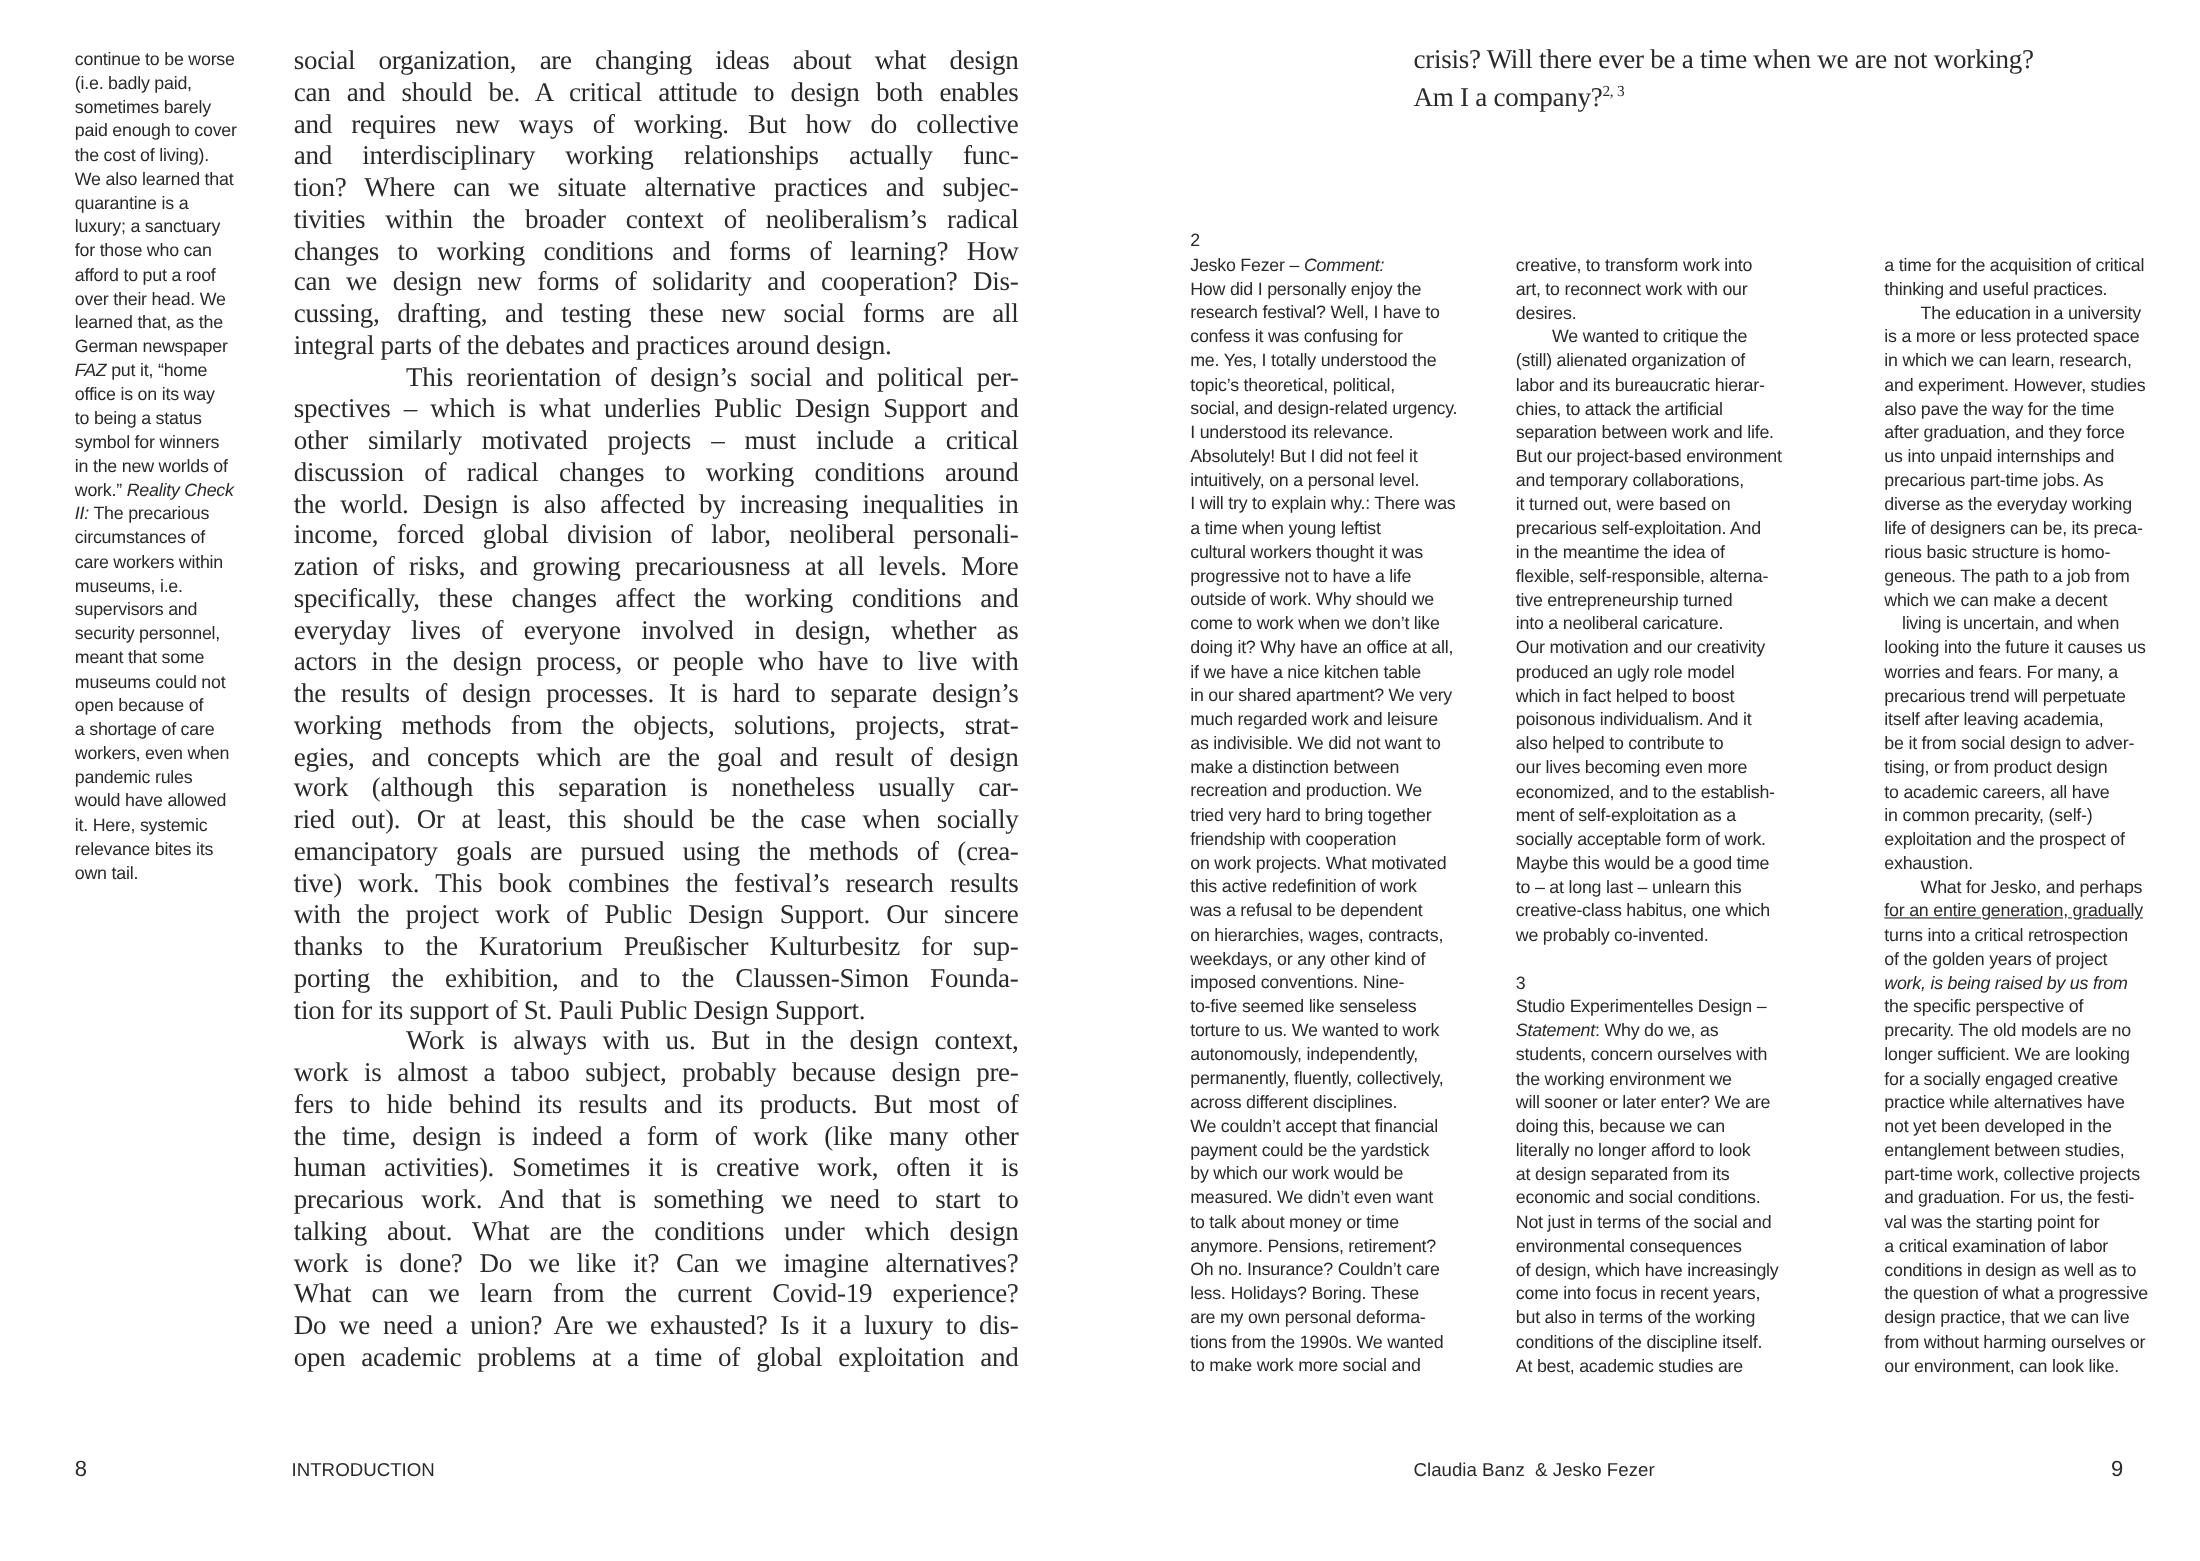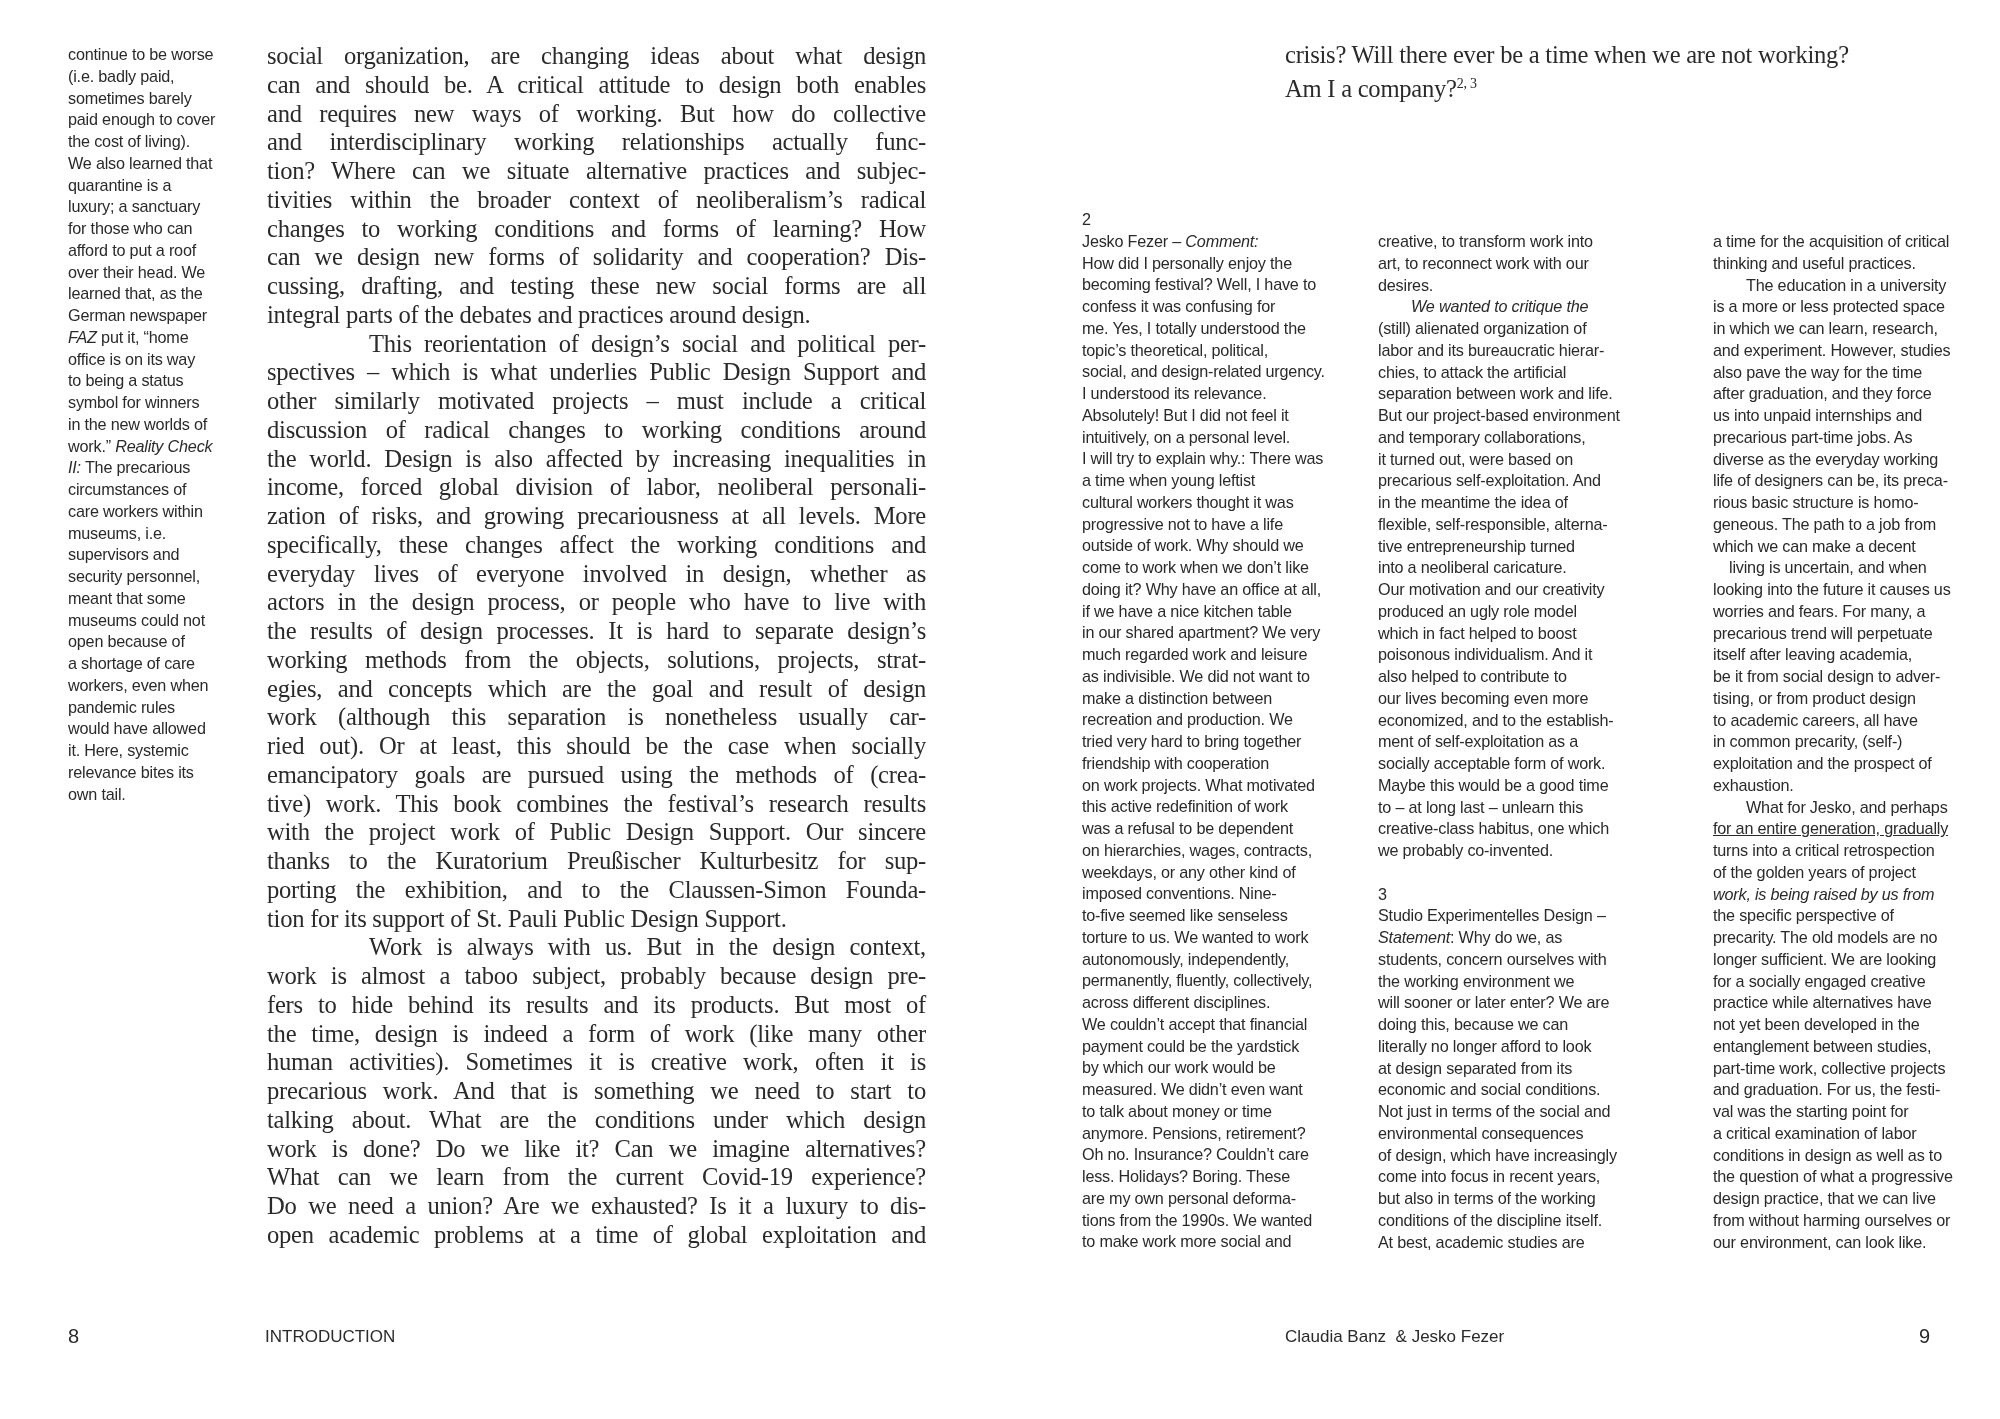--- a/index.html
+++ b/index.html
@@ -120,21 +120,21 @@
 <div id="running-head-left" class="abs sans footer">INTRODUCTION</div>
 
 <div id="right-heading" class="abs serif">
     <span class="line"><span style="white-space: pre;">crisis? Will there ever be a time when we are not working?</span></span>
     <span class="line"><span style="white-space: pre;">Am I a company?</span><sup>2, 3</sup></span>
   </div>
 <div id="fn-col-1" class="abs sans fn-col">
     <span class="line"><span style="white-space: pre;">2</span></span>
     <span class="line"><span style="white-space: pre;">Jesko Fezer – </span><em>Comment:</em></span>
     <span class="line"><span style="white-space: pre;">How did I personally enjoy the</span></span>
-    <span class="line"><span style="white-space: pre;">becoming festival? Well, I have to</span></span>
+    <span class="line"><span style="white-space: pre;">research festival? Well, I have to</span></span>
     <span class="line"><span style="white-space: pre;">confess it was confusing for</span></span>
     <span class="line"><span style="white-space: pre;">me. Yes, I totally understood the</span></span>
     <span class="line"><span style="white-space: pre;">topic’s theoretical, political,</span></span>
     <span class="line"><span style="white-space: pre;">social, and design-related urgency.</span></span>
     <span class="line"><span style="white-space: pre;">I understood its relevance.</span></span>
     <span class="line"><span style="white-space: pre;">Absolutely! But I did not feel it</span></span>
     <span class="line"><span style="white-space: pre;">intuitively, on a personal level.</span></span>
     <span class="line"><span style="white-space: pre;">I will try to explain why.: There was</span></span>
     <span class="line"><span style="white-space: pre;">a time when young leftist</span></span>
     <span class="line"><span style="white-space: pre;">cultural workers thought it was</span></span>
@@ -170,21 +170,21 @@
     <span class="line"><span style="white-space: pre;">Oh no. Insurance? Couldn’t care</span></span>
     <span class="line"><span style="white-space: pre;">less. Holidays? Boring. These</span></span>
     <span class="line"><span style="white-space: pre;">are my own personal deforma-</span></span>
     <span class="line"><span style="white-space: pre;">tions from the 1990s. We wanted</span></span>
     <span class="line"><span style="white-space: pre;">to make work more social and</span></span>
   </div>
 <div id="fn-col-2" class="abs sans fn-col">
     <span class="line"><span style="white-space: pre;">creative, to transform work into</span></span>
     <span class="line"><span style="white-space: pre;">art, to reconnect work with our</span></span>
     <span class="line"><span style="white-space: pre;">desires.</span></span>
-    <span class="line fn-indent"><span style="white-space: pre; font-style: italic;">We wanted to critique the</span></span>
+    <span class="line fn-indent"><span style="white-space: pre;">We wanted to critique the</span></span>
     <span class="line"><span style="white-space: pre;">(still) alienated organization of</span></span>
     <span class="line"><span style="white-space: pre;">labor and its bureaucratic hierar-</span></span>
     <span class="line"><span style="white-space: pre;">chies, to attack the artificial</span></span>
     <span class="line"><span style="white-space: pre;">separation between work and life.</span></span>
     <span class="line"><span style="white-space: pre;">But our project-based environment</span></span>
     <span class="line"><span style="white-space: pre;">and temporary collaborations,</span></span>
     <span class="line"><span style="white-space: pre;">it turned out, were based on</span></span>
     <span class="line"><span style="white-space: pre;">precarious self-exploitation. And</span></span>
     <span class="line"><span style="white-space: pre;">in the meantime the idea of</span></span>
     <span class="line"><span style="white-space: pre;">flexible, self-responsible, alterna-</span></span>

